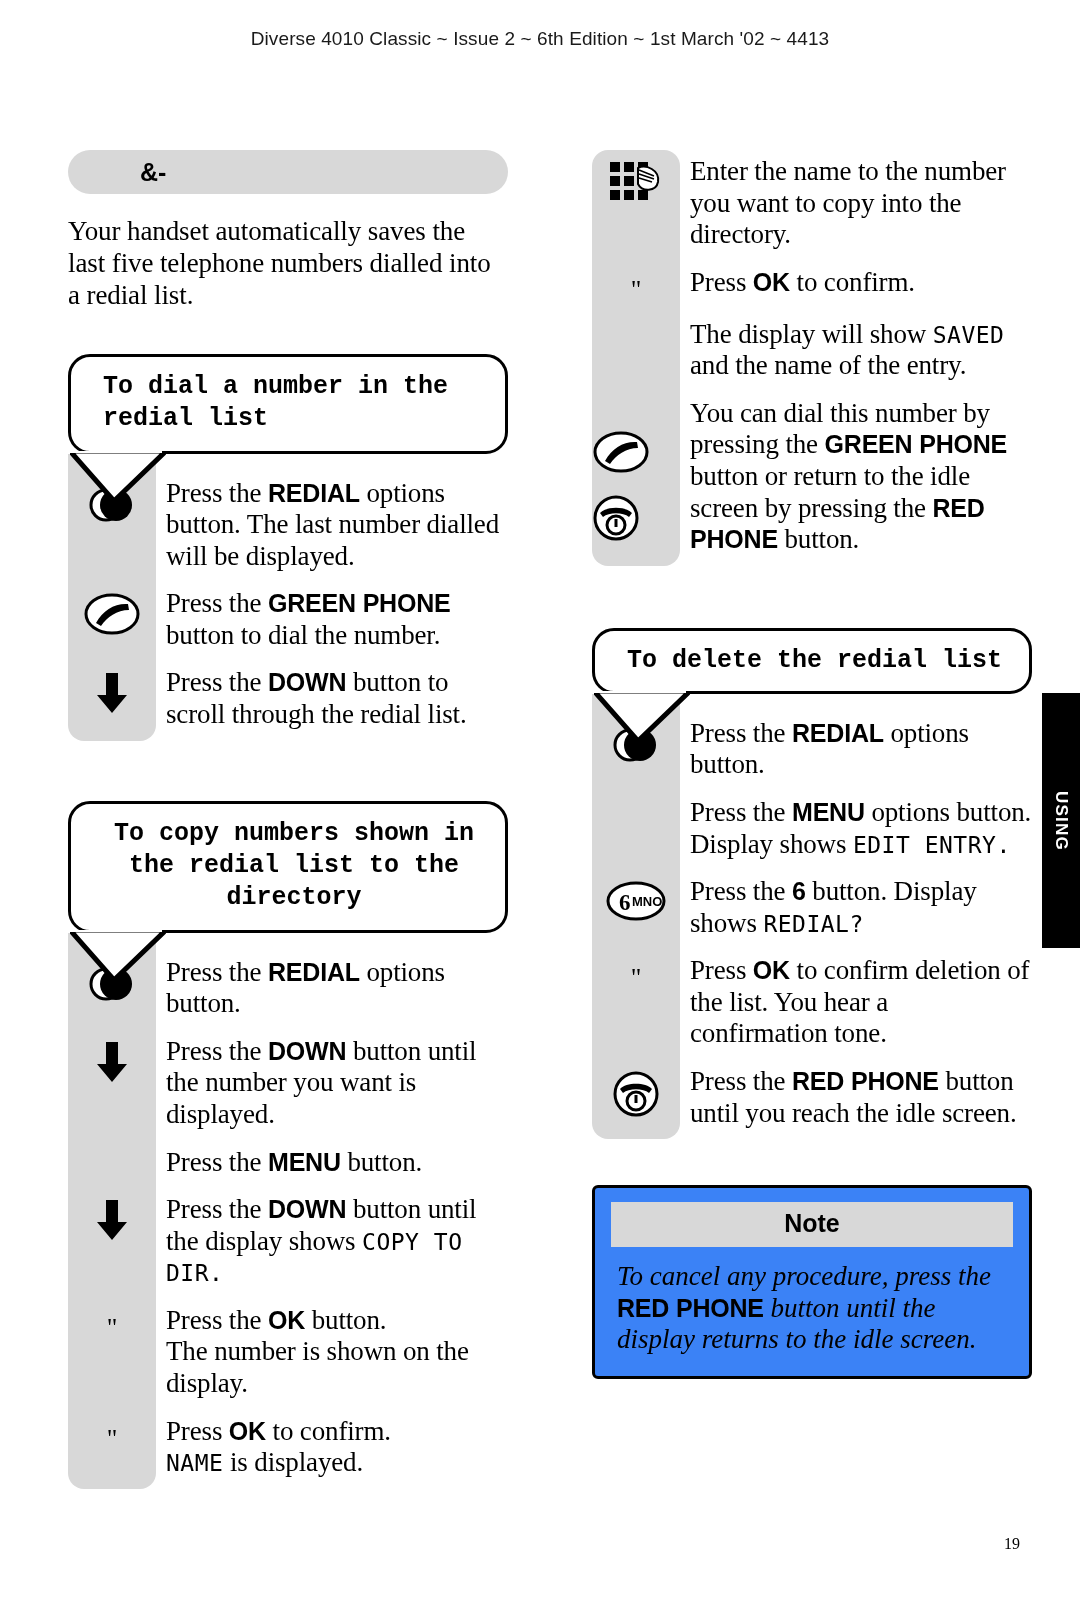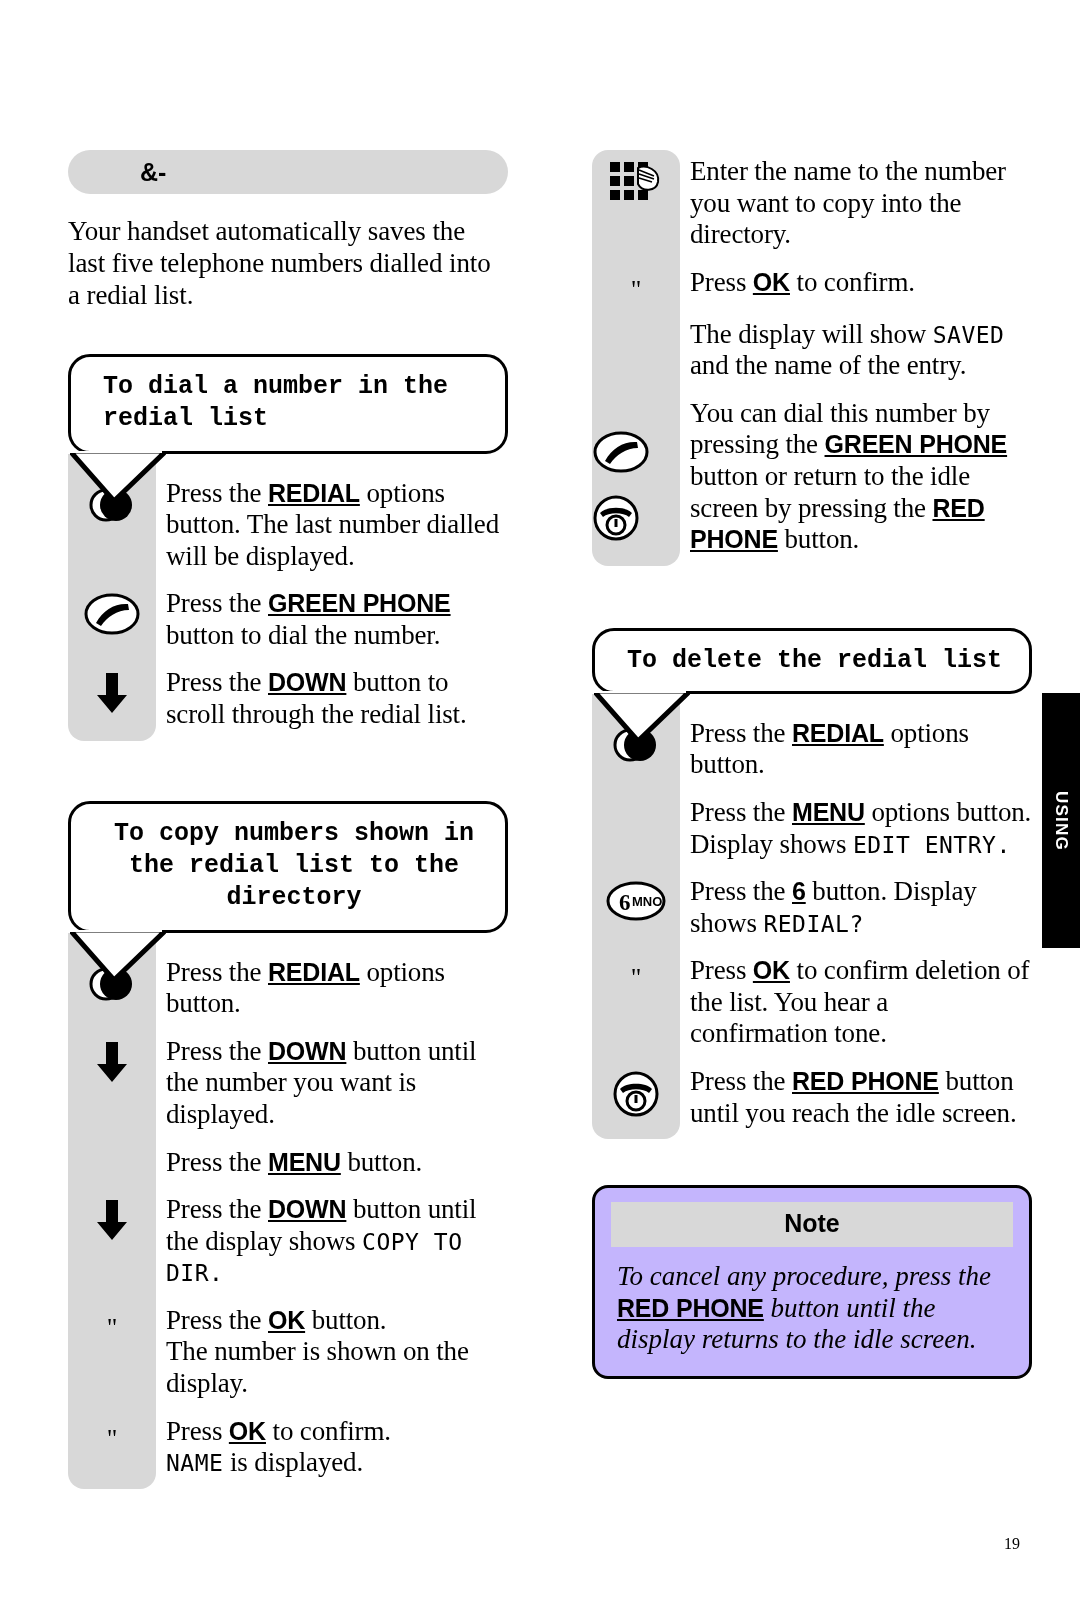--- a/index.html
+++ b/index.html
@@ -137,21 +137,20 @@
     padding-right: 0;
     letter-spacing: -0.15px;
   }
 
   
   .k {
     font-family: "Liberation Sans", sans-serif;
     font-weight: bold;
     font-size: 25px;
     letter-spacing: -0.2px;
-    text-decoration: underline;
   }
   
   .lcd {
     font-family: "DejaVu Sans Mono", monospace;
     font-size: 23px;
     letter-spacing: 0.5px;
   }
 
   
   .ok-mark {
@@ -159,22 +158,22 @@
     font-size: 26px;
     line-height: 1;
     padding-top: 6px;
     color: #000;
   }
 
   
   .note-box {
     margin-top: 46px;
     border: 3px solid #000;
-    border-radius: 16px;
-    background: #c4b5fd;
+    border-radius: 6px;
+    background: #3b82f6;
     padding: 14px 16px 20px 16px;
   }
   .note-head {
     background: #d8d8d8;
     text-align: center;
     font-family: "Liberation Sans", sans-serif;
     font-weight: bold;
     font-size: 25px;
     padding: 7px 0 9px 0;
   }
@@ -217,20 +216,21 @@
     font-size: 16px;
   }
 
   svg { display: block; }
 </style>
 </head>
 <body>
 
 <div class="page">
 
+  <div class="running-head">Diverse 4010 Classic ~ Issue 2 ~ 6th Edition ~ 1st March '02 ~ 4413</div>
 
   <div class="col col-left">
 
     <div class="section-bar">
       <span>&amp;-</span>
     </div>
 
     <div class="intro">Your handset automatically saves the last five telephone numbers dialled into a redial list.</div>
 
     <div class="callout-wrap">

